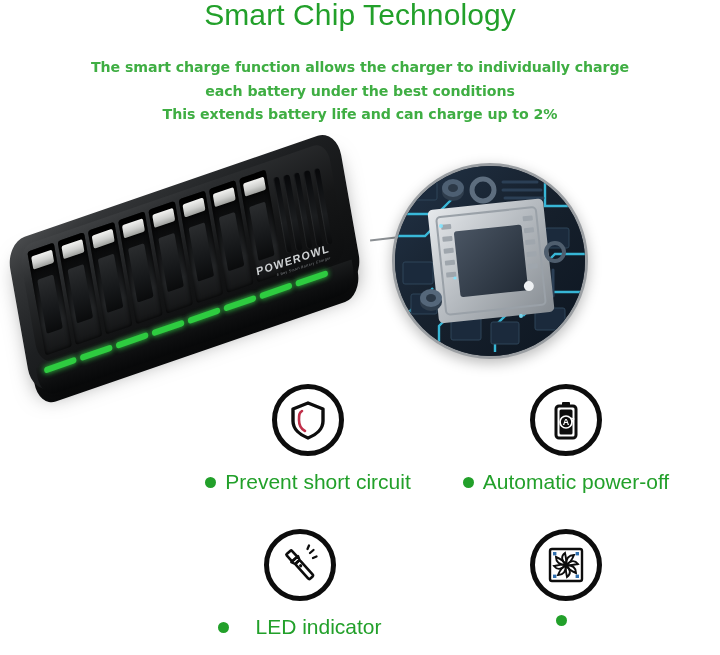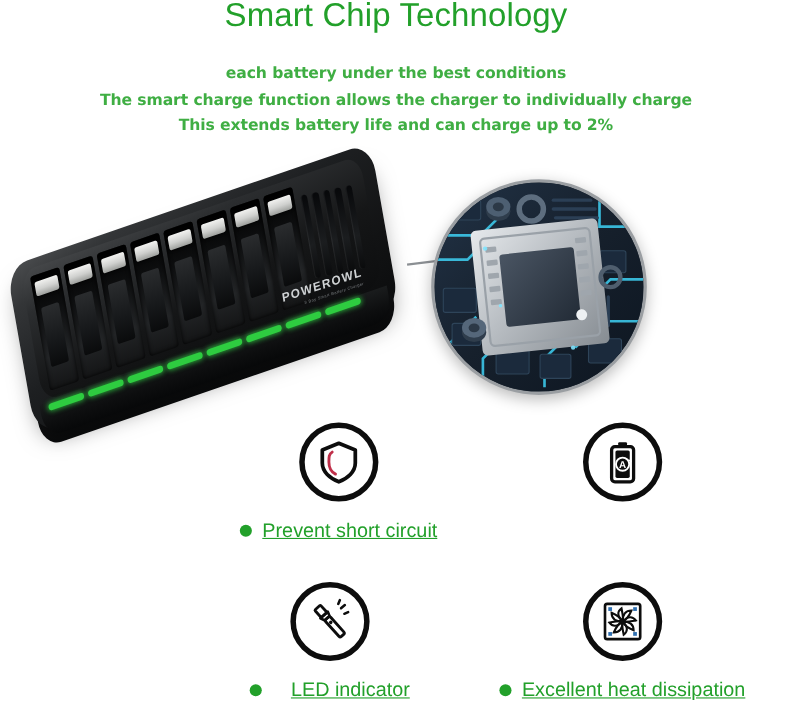--- a/index.html
+++ b/index.html
@@ -220,48 +220,47 @@
     border: 5px solid #0d0d0d;
     box-sizing: border-box;
     display: flex;
     align-items: center;
     justify-content: center;
     background: #fff;
   }
   .feature-label {
     margin-top: 14px;
     color: #22a02a;
-    font-size: 18px;
+    font-size: 21px;
     font-weight: 400;
     line-height: 24px;
     white-space: nowrap;
     display: flex;
     align-items: center;
     justify-content: center;
-    text-decoration: underline;
   }
   .bullet {
     width: 11px;
     height: 11px;
     border-radius: 50%;
     background: #22a02a;
     display: inline-block;
     margin-right: 9px;
     flex: none;
   }
   .f3 .bullet { margin-right: 26px; }
 </style>
 </head>
 <body>
 
 <div class="headline">Smart Chip Technology</div>
 
 <div class="subcopy">
+  <div>The smart charge function allows the charger to individually charge</div>
   <div>each battery under the best conditions</div>
-  <div>The smart charge function allows the charger to individually charge</div>
   <div>This extends battery life and can charge up to 2%</div>
 </div>
 
 <div class="product">
   <div class="charger">
     <div class="base-skirt"></div>
     <div class="body-shell"></div>
 
     <div class="top-face">
       <div class="bay-area">
@@ -412,20 +411,24 @@
 <div class="feature f2">
   <div class="icon-badge">
     <svg width="44" height="44" viewBox="0 0 44 44">
       <rect x="18" y="4" width="8" height="4" rx="1" fill="#0d0d0d"></rect>
       <rect x="12" y="8" width="20" height="32" rx="3" fill="none" stroke="#0d0d0d" stroke-width="3"></rect>
       <rect x="15.5" y="11.5" width="13" height="25" rx="1.5" fill="#0d0d0d"></rect>
       <circle cx="22" cy="24" r="6" fill="none" stroke="#ffffff" stroke-width="1.7"></circle>
       <text x="22" y="27.4" text-anchor="middle" fill="#ffffff" font-family="'Liberation Sans', sans-serif" font-size="9" font-weight="700">A</text>
       <path d="M27.6 20.4 L29.6 21.2 L28.4 23.1" fill="none" stroke="#ffffff" stroke-width="1.5" stroke-linecap="round"></path>
     </svg>
+  </div>
+  <div class="feature-label">
+    <span class="bullet"></span>
+    <span>Automatic power-off</span>
   </div>
 </div>
 
 <div class="feature f3">
   <div class="icon-badge">
     <svg width="44" height="44" viewBox="0 0 44 44">
       <g transform="rotate(-42 22 22)">
         <rect x="18.5" y="5" width="7" height="9" rx="1" fill="none" stroke="#0d0d0d" stroke-width="2.6"></rect>
         <path d="M17.5 14 H26.5 L25 18 H19 Z" fill="none" stroke="#0d0d0d" stroke-width="2.4" stroke-linejoin="round"></path>
         <rect x="19" y="18" width="6" height="21" rx="1.6" fill="none" stroke="#0d0d0d" stroke-width="2.6"></rect>
@@ -462,15 +465,14 @@
         <path d="M22 22 C22 29 19 32 14 32 C16 27 18 24 22 22"></path>
         <path d="M22 22 C17 27 13 27 10 23 C15 22 19 21 22 22"></path>
         <path d="M22 22 C15 22 12 19 12 14 C17 16 20 18 22 22"></path>
         <path d="M22 22 C17 17 17 13 21 10 C22 15 23 19 22 22"></path>
       </g>
       <circle cx="22" cy="22" r="2.2" fill="#0d0d0d"></circle>
     </svg>
   </div>
   <div class="feature-label">
     <span class="bullet"></span>
-    <span>Excellent heat dissipation</span>
   </div>
 </div>
 
 </body></html>

